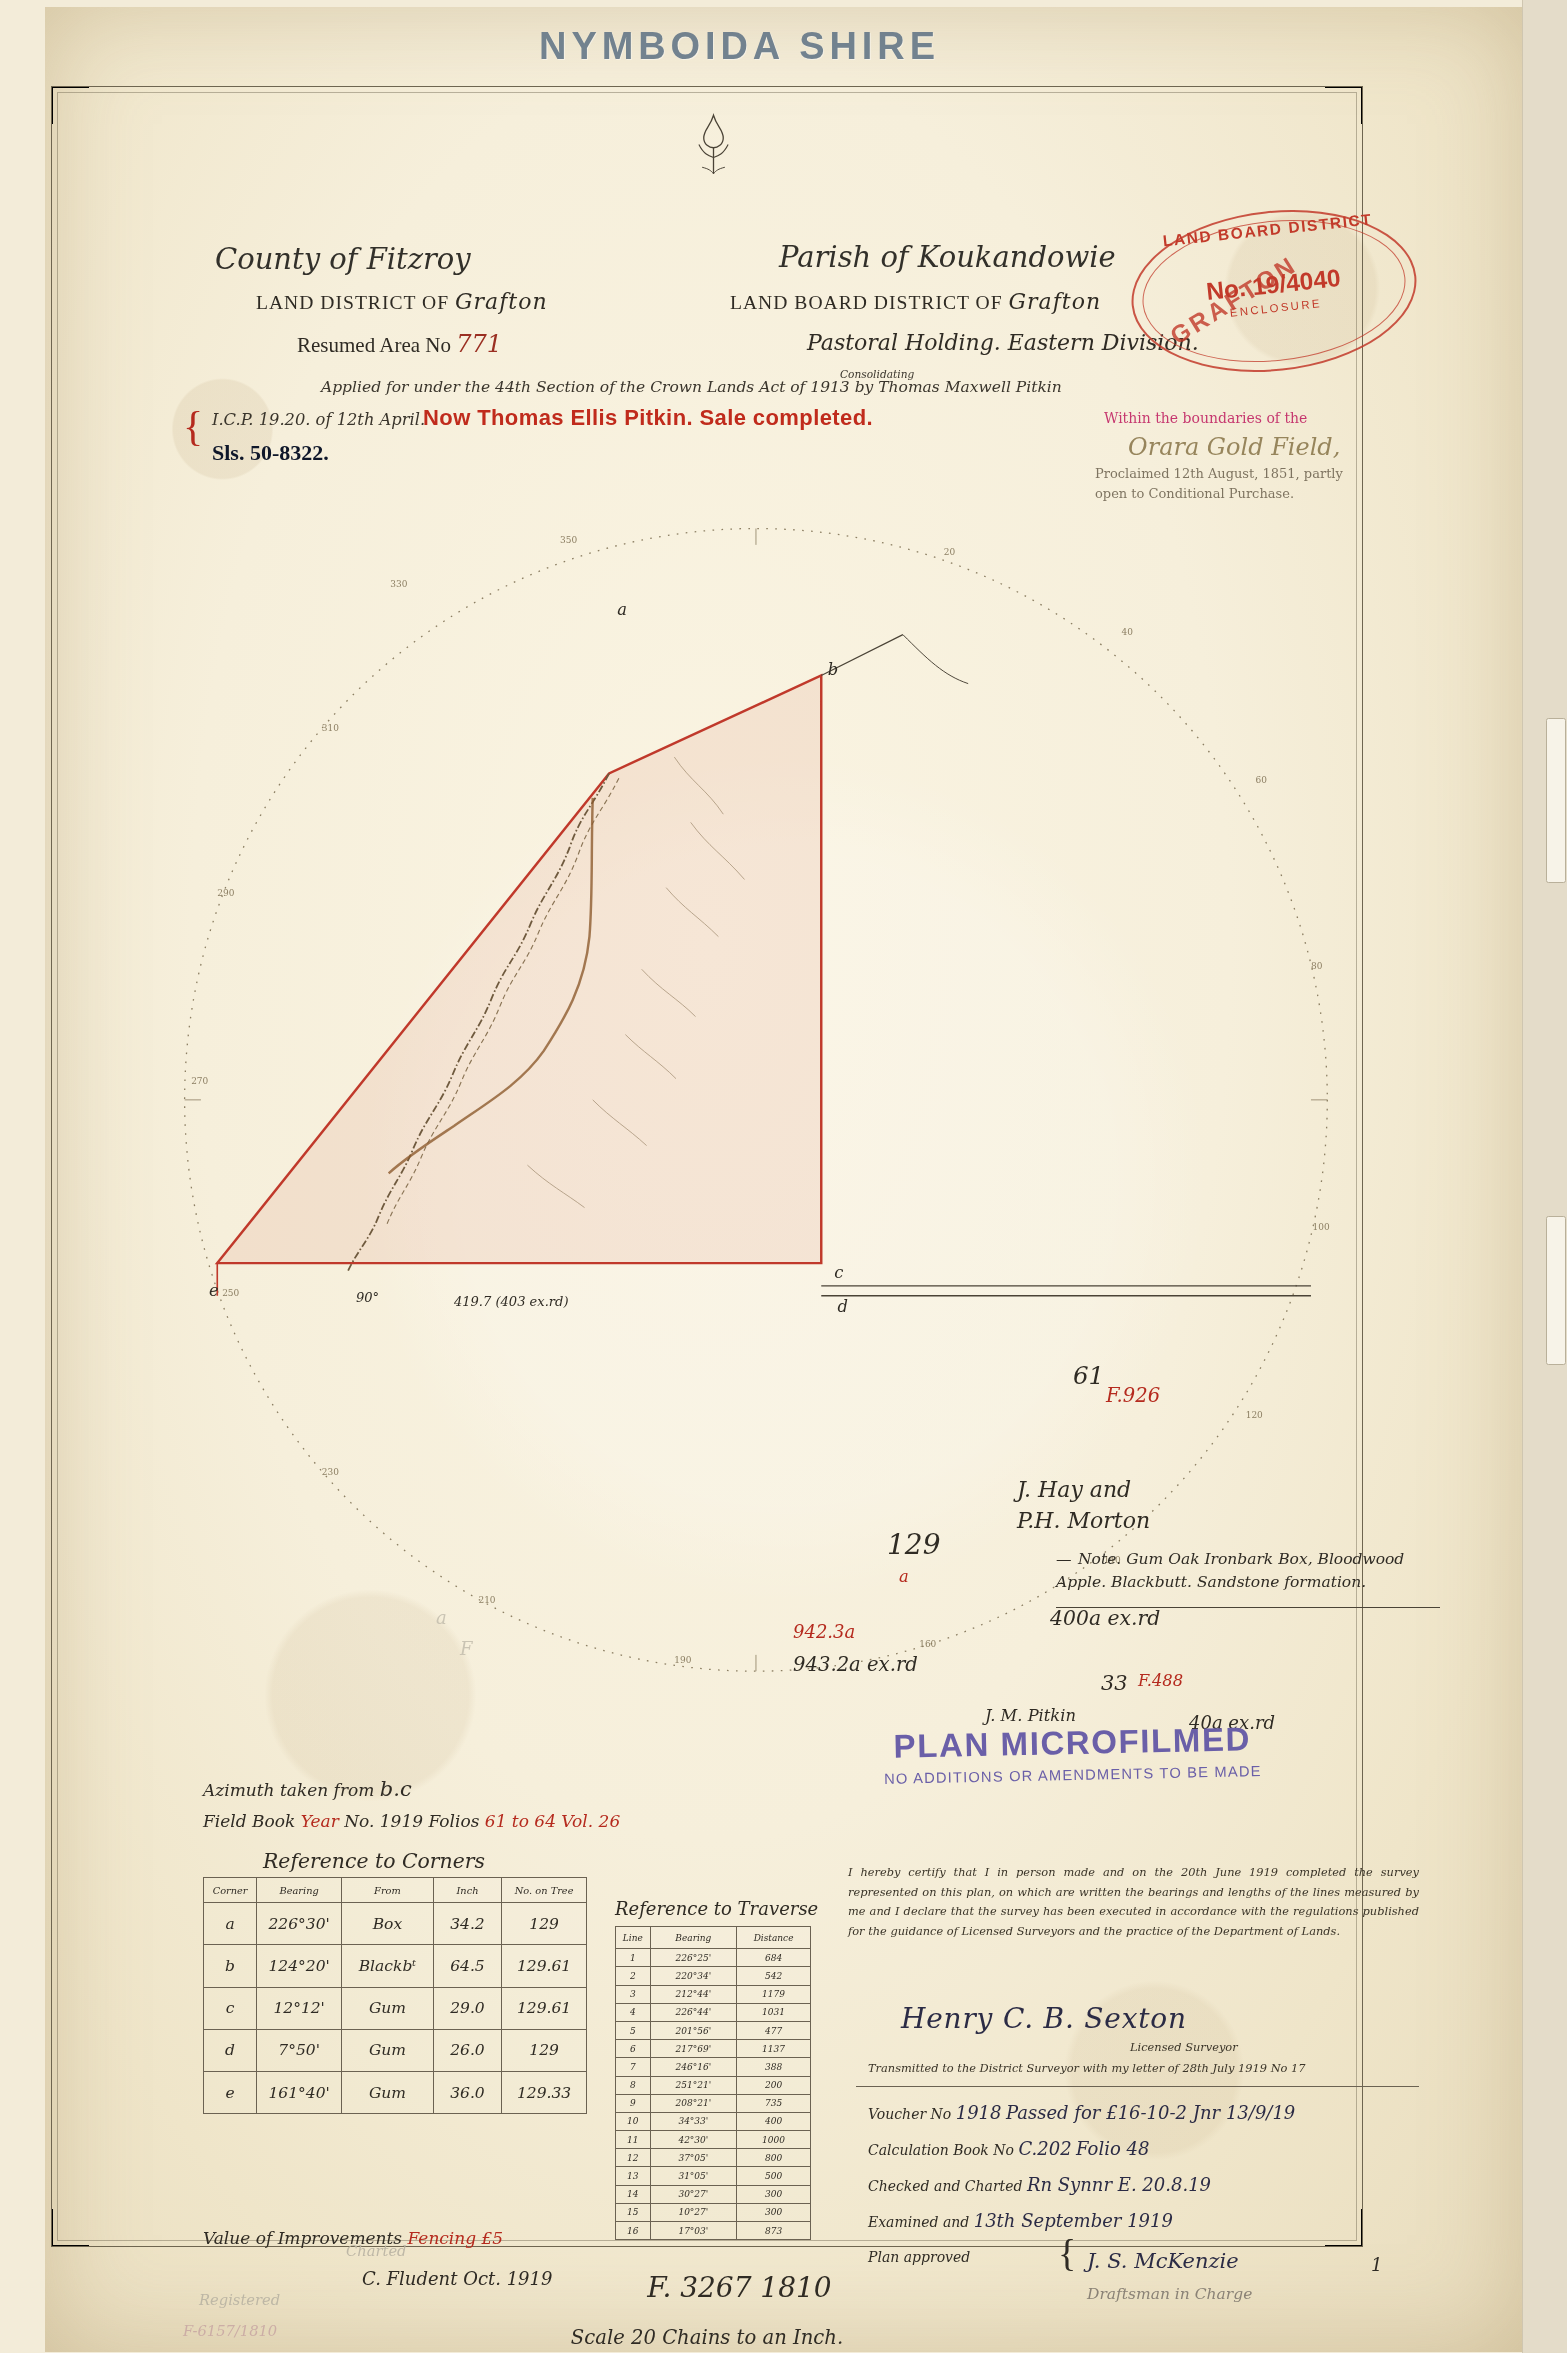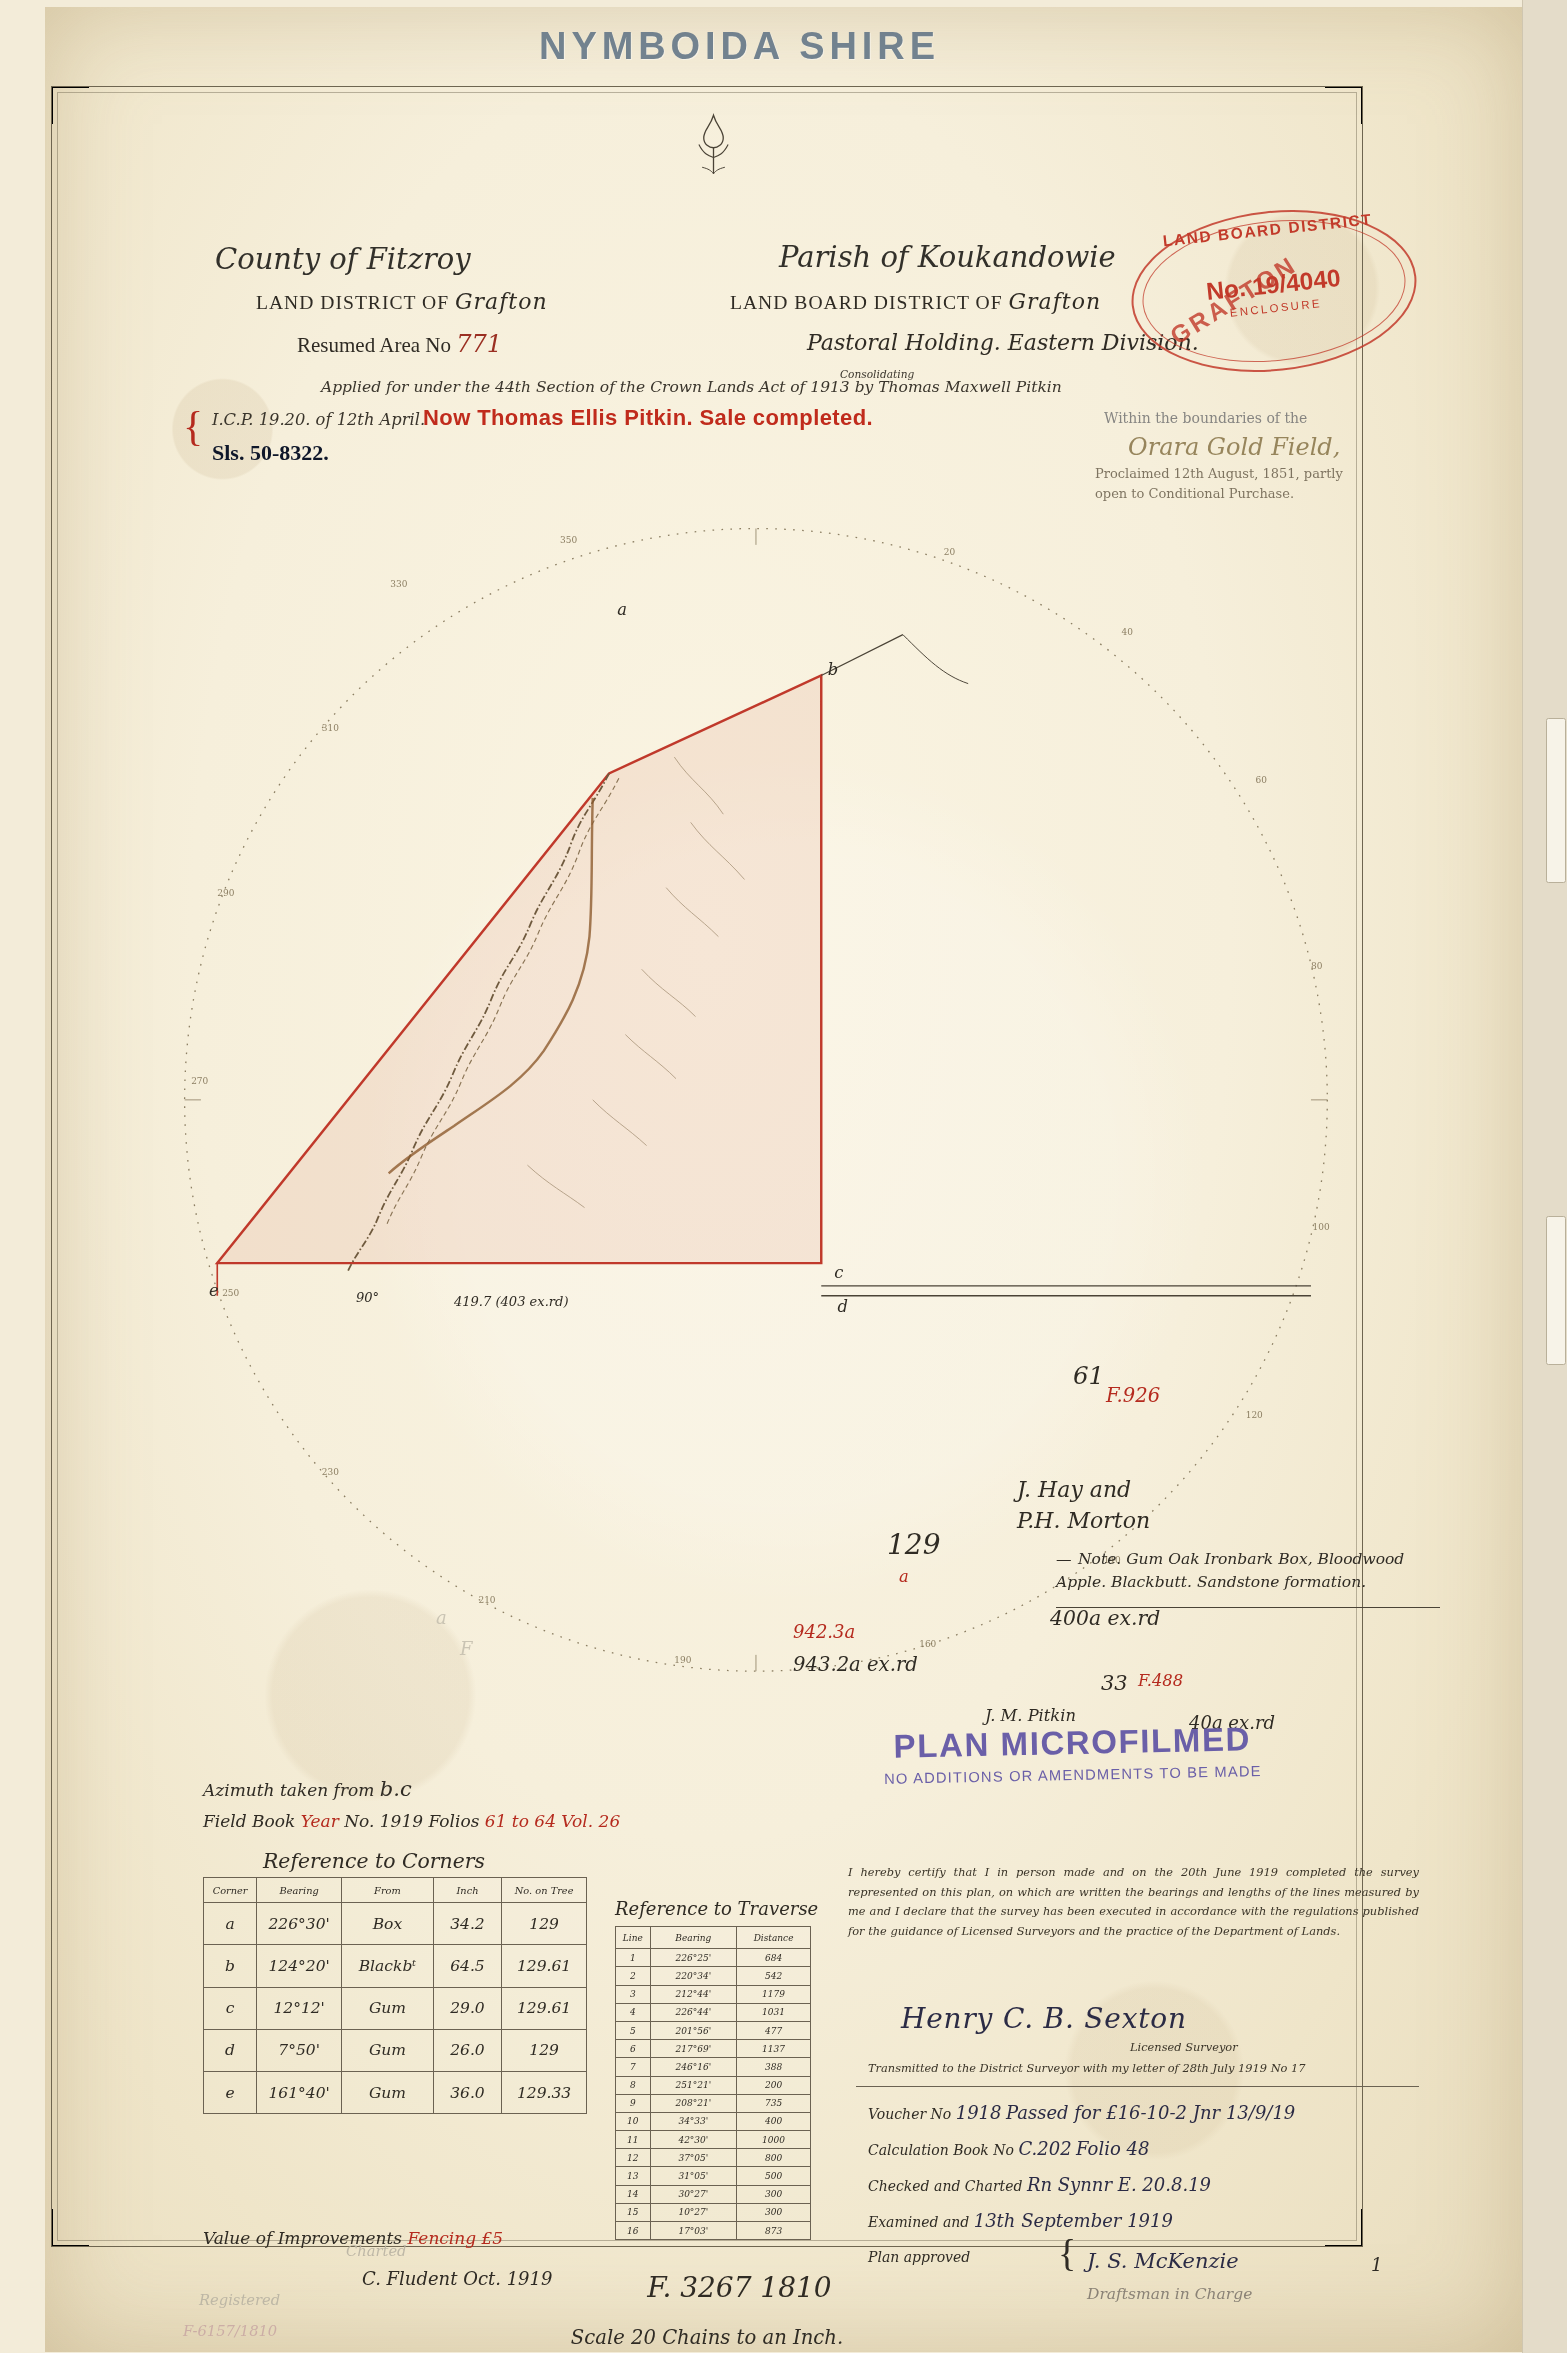--- a/index.html
+++ b/index.html
@@ -208,21 +208,21 @@
     font-family: Liberation Serif, serif;
     font-weight: bold;
     font-size: 22px;
     color: #0f172a;
   }
   .within-bounds {
     position: absolute;
     left: 1052px; top: 323px;
     font-size: 14px;
     font-family: "DejaVu Serif", serif;
-    color: #737373;
+    color: #be185d;
     opacity: 0.85;
   }
   .orara {
     position: absolute;
     left: 1076px; top: 346px;
     font-size: 24px;
     font-style: italic;
     font-family: "DejaVu Serif", serif;
     color: #8d7a4f;
     opacity: 0.9;

